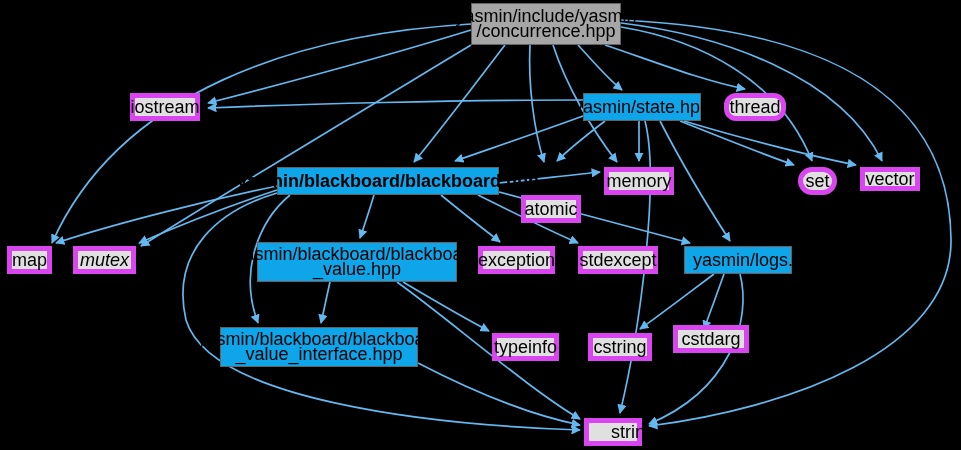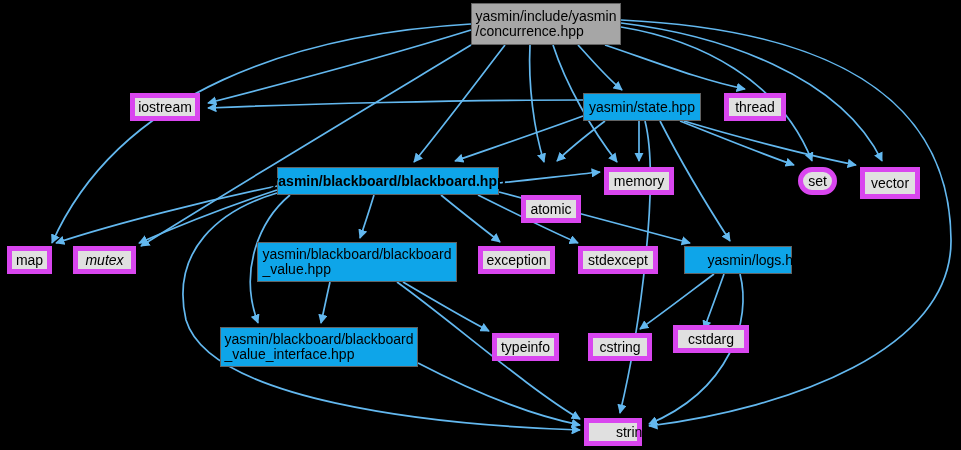--- a/index.html
+++ b/index.html
@@ -21,21 +21,22 @@
     top: 0;
     width: 961px;
     height: 450px;
   }
   .node {
     position: absolute;
     box-sizing: border-box;
     display: flex;
     align-items: center;
     justify-content: center;
-    font-size: 14px;
+    text-align: center;
+    font-size: 18px;
     line-height: 15px;
     color: #000000;
     white-space: pre-line;
     z-index: 5;
   }
   .node-root {
     background: #a6a6a6;
     border: 1px solid #636363;
   }
   .node-internal {
@@ -129,26 +130,26 @@
       <path d="M 724 274 C 718 291 710 313 704 329"></path>
 
       <path d="M 740 274 C 752 320 730 390 649 424"></path>
     </g>
   </svg>
 
   <div class="node node-root" style="left: 471px; top: 3px; width: 150px; height: 42px;">yasmin/include/yasmin
 /concurrence.hpp</div>
   <div class="node node-system" style="left: 130px; top: 93px; width: 70px; height: 28px;">iostream</div>
   <div class="node node-internal" style="left: 583px; top: 93px; width: 118px; height: 28px;">yasmin/state.hpp</div>
-  <div class="node node-system" style="left: 724px; top: 93px; width: 62px; height: 28px;">thread</div>
+  <div class="node node-system" style="left: 724px; top: 93px; width: 62px; height: 28px; border-radius: 12px;">thread</div>
   <div class="node node-internal" style="left: 277px; top: 167px; width: 222px; height: 28px; font-weight: bold;">yasmin/blackboard/blackboard.hpp</div>
   <div class="node node-system" style="left: 521px; top: 167px; width: 60px; height: 28px; margin-top: 28px;">atomic</div>
   <div class="node node-system" style="left: 604px; top: 167px; width: 70px; height: 28px;">memory</div>
   <div class="node node-system" style="left: 798px; top: 167px; width: 39px; height: 28px; border-radius: 14px;">set</div>
-  <div class="node node-system" style="left: 860px; top: 167px; width: 60px; height: 32px;">vector</div>
+  <div class="node node-system" style="left: 860px; top: 167px; width: 60px; height: 24px;">vector</div>
   <div class="node node-system" style="left: 7px; top: 246px; width: 45px; height: 28px;">map</div>
   <div class="node node-system" style="left: 73px; top: 246px; width: 63px; height: 28px; font-style: italic;">mutex</div>
   <div class="node node-internal" style="left: 257px; top: 242px; width: 200px; height: 40px;">yasmin/blackboard/blackboard
 _value.hpp</div>
   <div class="node node-system" style="left: 478px; top: 246px; width: 77px; height: 28px;">exception</div>
   <div class="node node-system" style="left: 578px; top: 246px; width: 80px; height: 28px;">stdexcept</div>
   <div class="node node-internal" style="left: 684px; top: 246px; width: 108px; height: 28px; padding-left: 40px;">yasmin/logs.hpp</div>
   <div class="node node-internal" style="left: 220px; top: 327px; width: 198px; height: 40px;">yasmin/blackboard/blackboard
 _value_interface.hpp</div>
   <div class="node node-system" style="left: 492px; top: 333px; width: 67px; height: 28px;">typeinfo</div>

